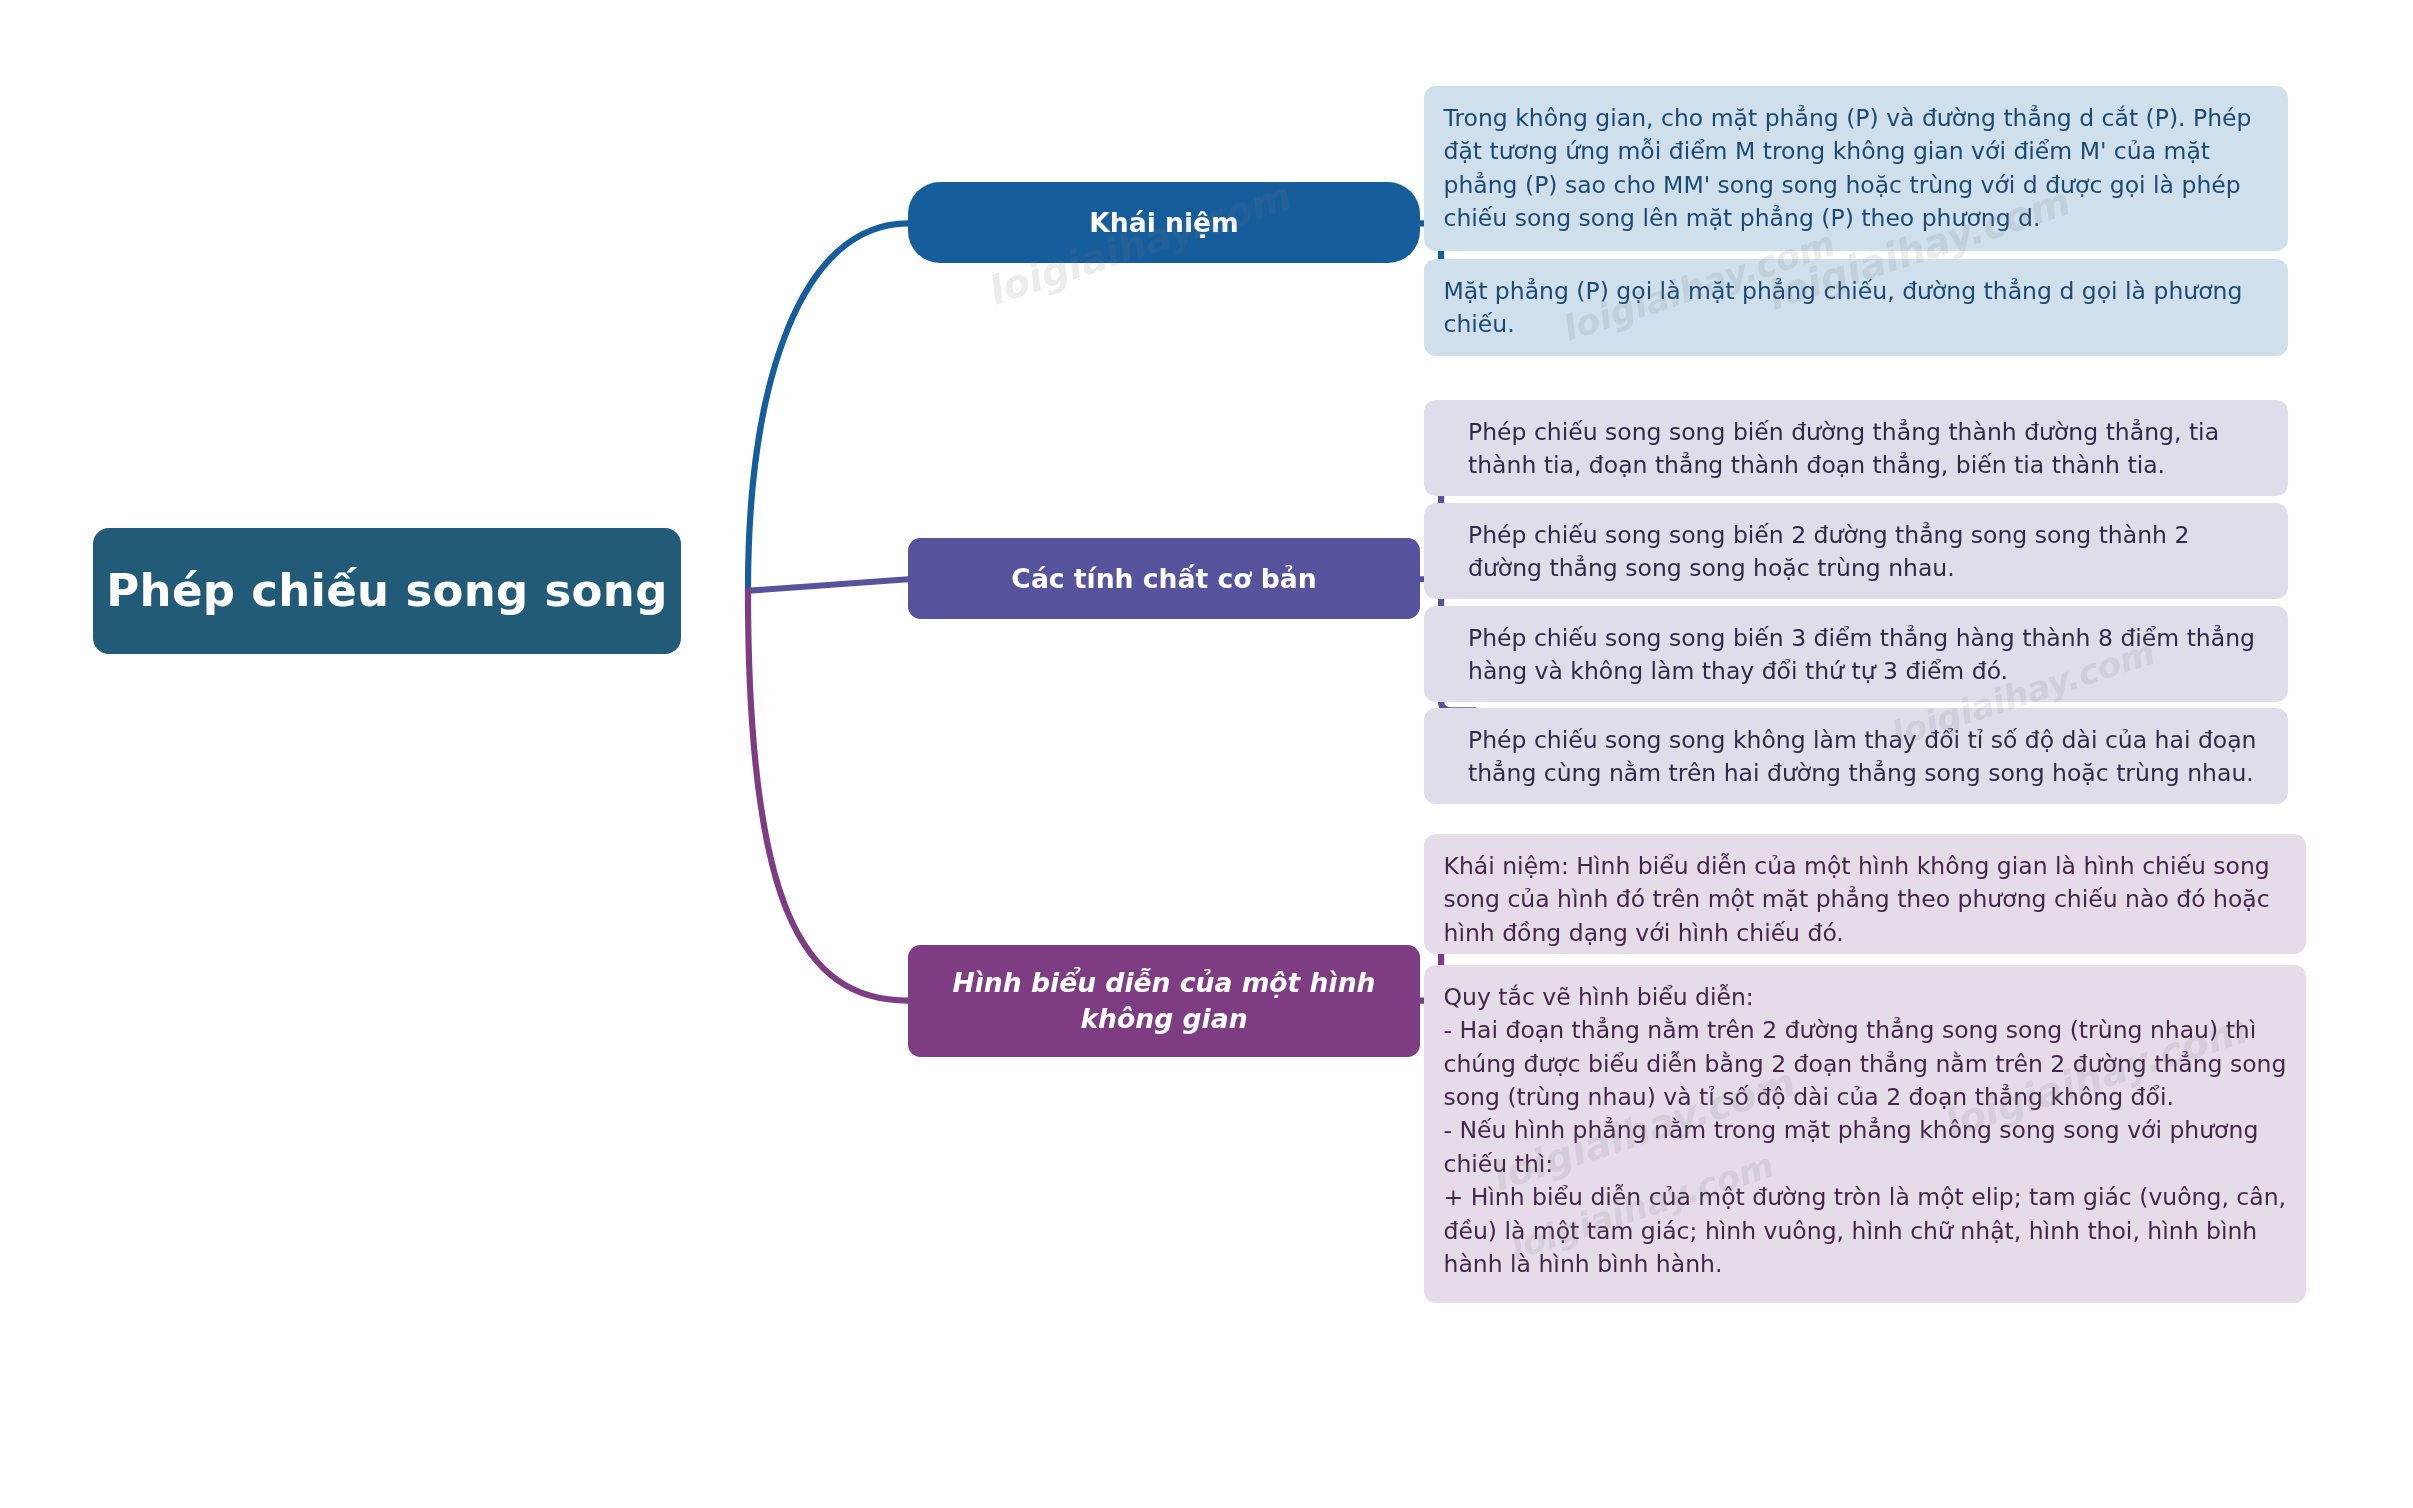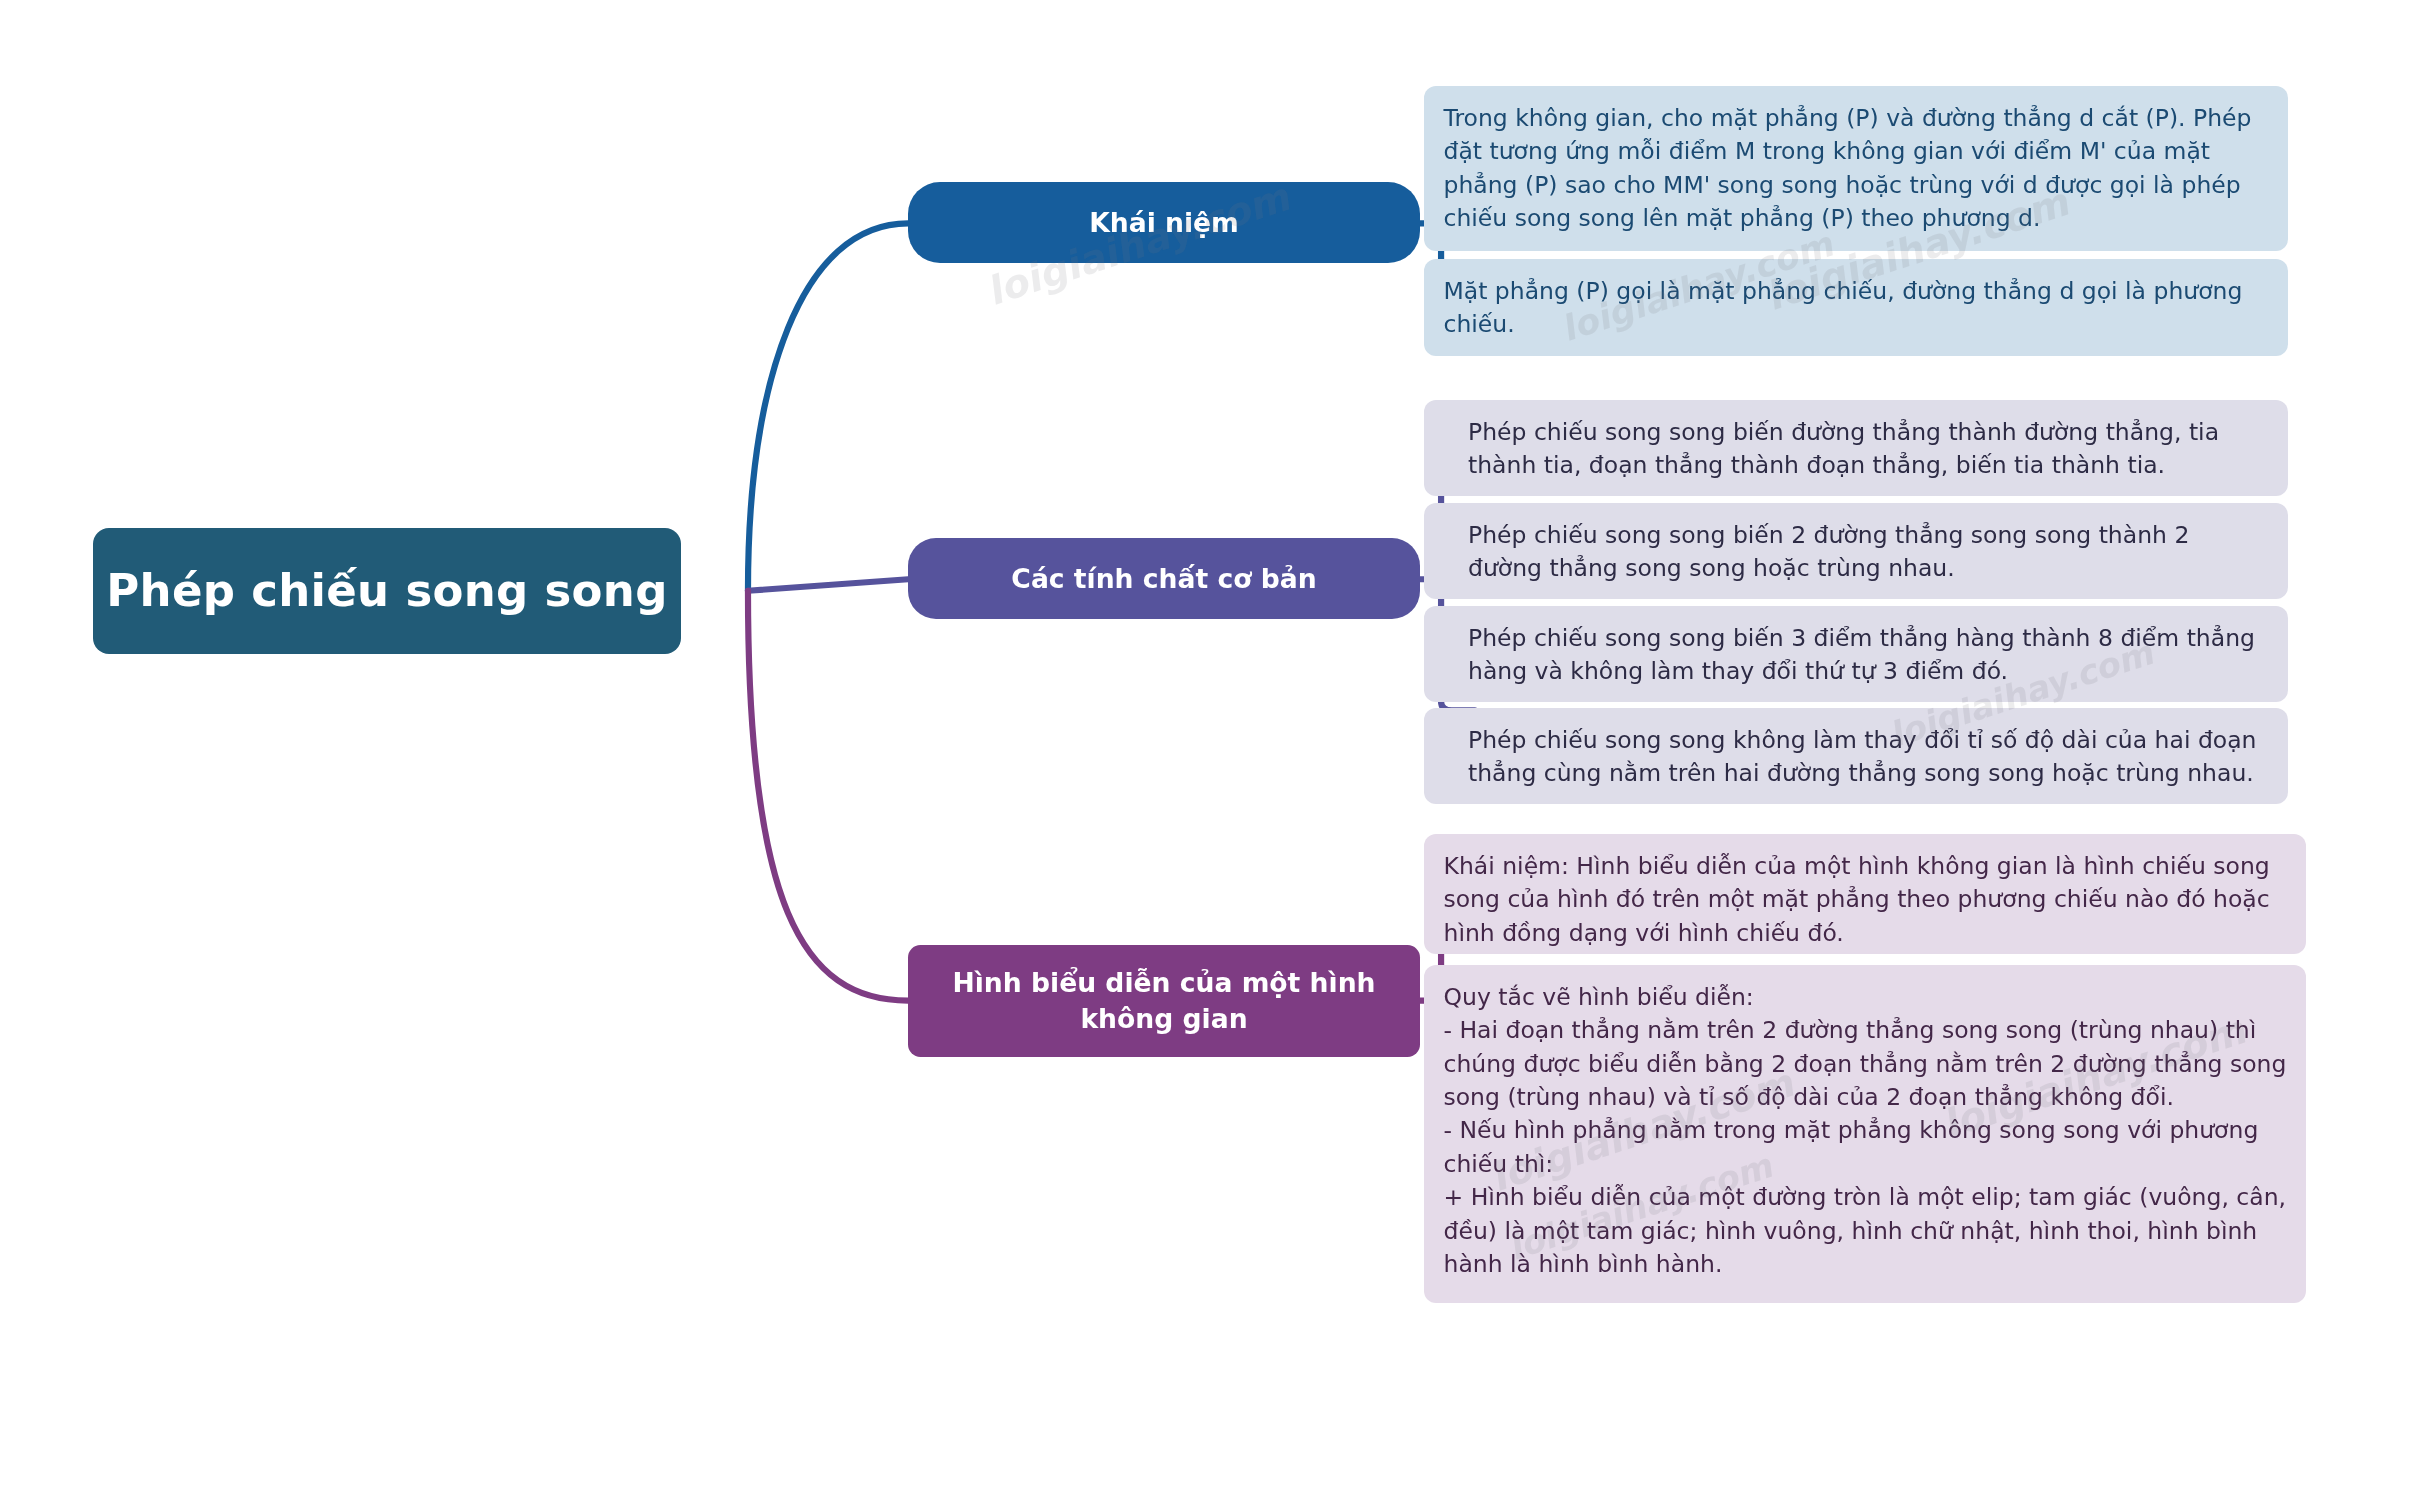--- a/index.html
+++ b/index.html
@@ -78,22 +78,22 @@
     text-align: center;
   }
   .branch-node .branch-label {
     color: #ffffff;
     font-size: 26.6px;
     font-weight: 700;
     line-height: 1.35;
   }
 
   #branch-0 { top: 182px;  height: 81px;  background: #165d9c; border-radius: 32px; }
-  #branch-1 { top: 538px;  height: 81px;  background: #56539c; border-radius: 28px; }
-  #branch-2 { top: 945px; height: 112px; background: #7e3c83; }
+  #branch-1 { top: 538px;  height: 81px;  background: #56539c; }
+  #branch-2 { top: 945px; height: 112px; background: #7e3c83; font-style: italic; }
 
   
   .leaf-box {
     position: absolute;
     left: 1424px;
     border-radius: 12px;
     padding: 16px 19.5px 17.7px 19.5px;
   }
   .leaf-box .leaf-text {
     display: block;

